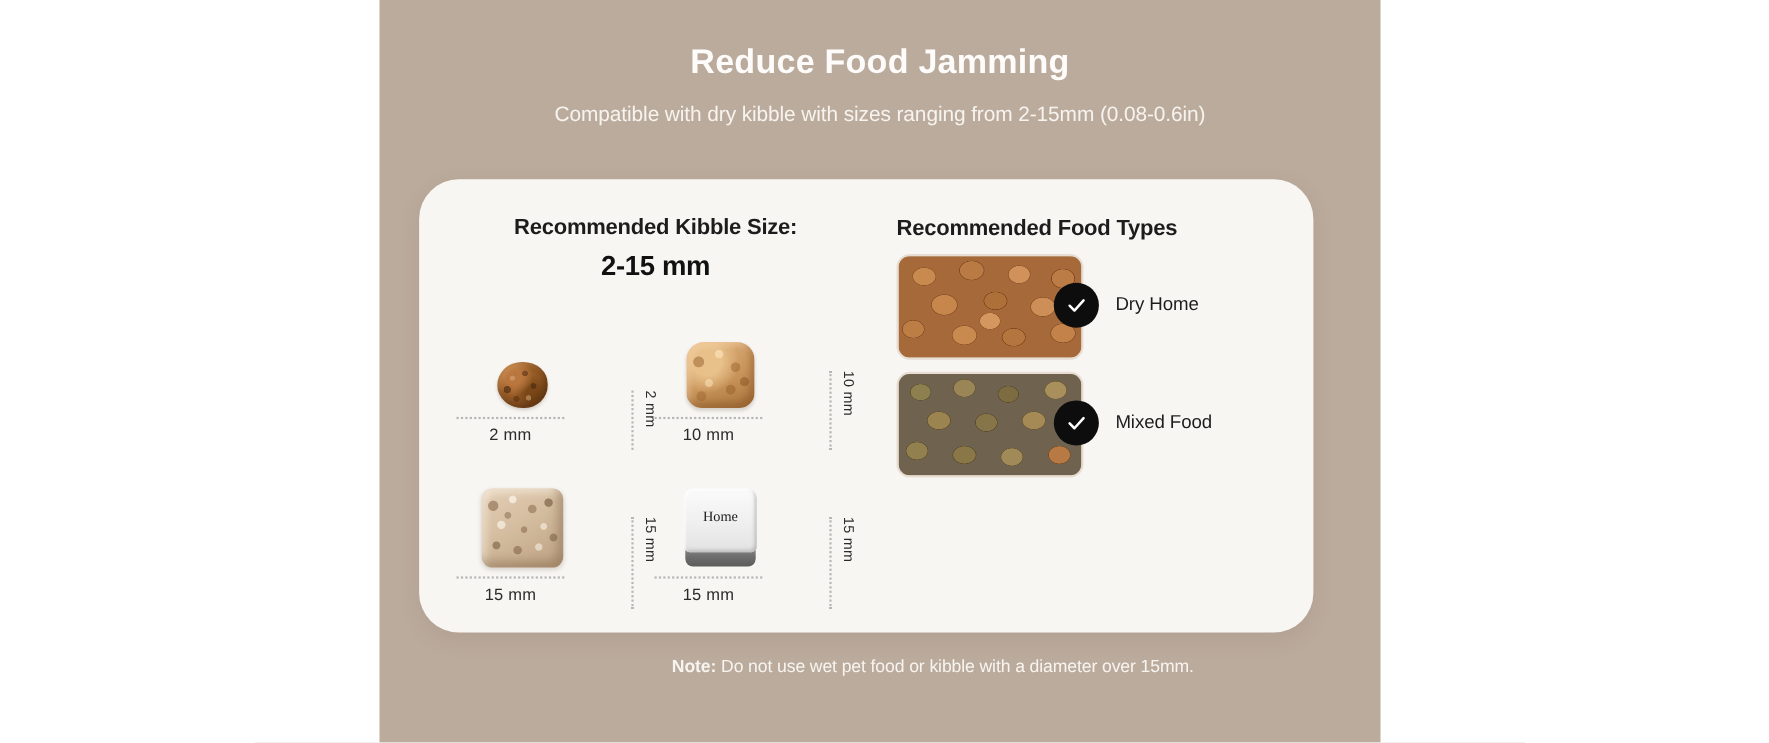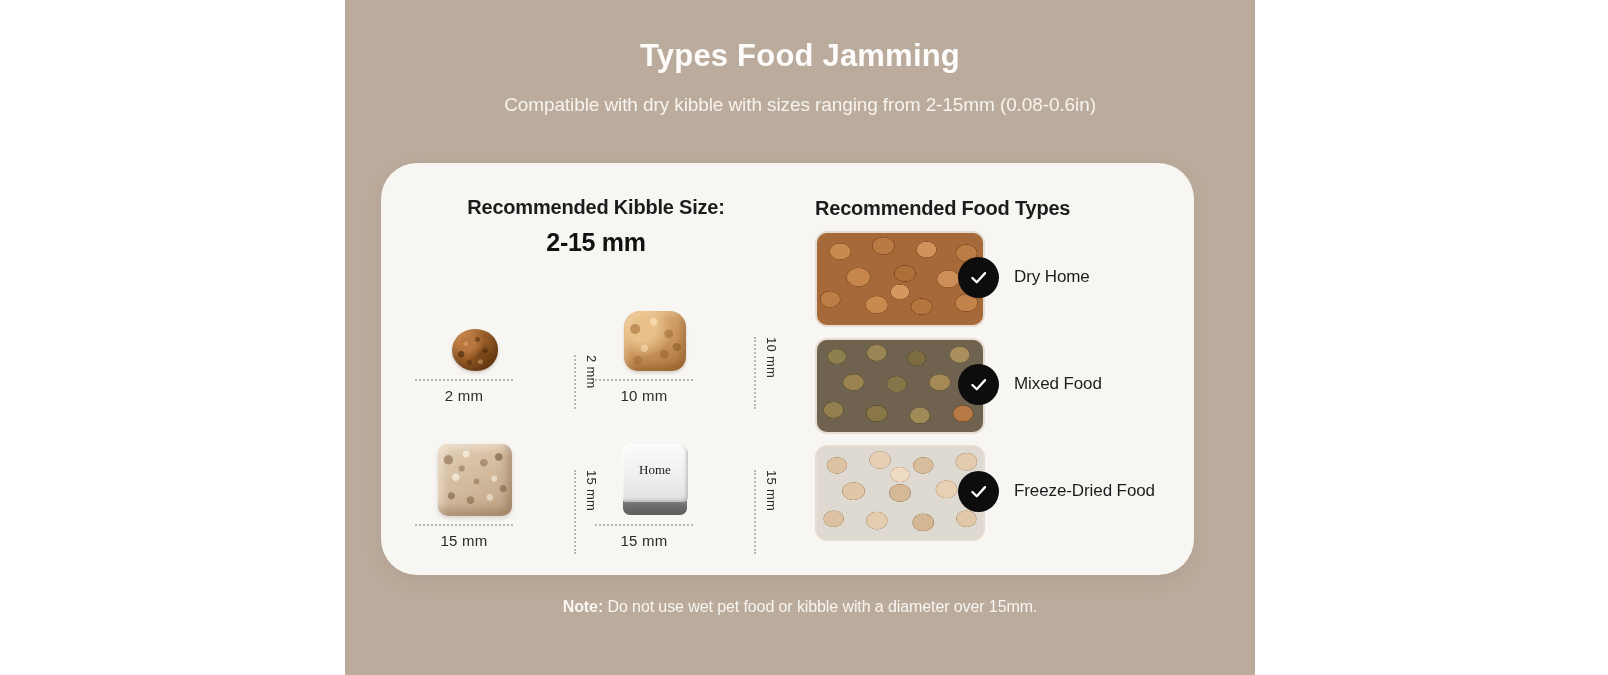--- a/index.html
+++ b/index.html
@@ -395,30 +395,31 @@
   
   .note {
     position: absolute;
     left: 0;
     top: 598px;
     width: 910px;
     text-align: center;
     color: #f8f5f1;
     font-size: 16px;
     letter-spacing: -0.1px;
+    padding-left: 48px;
   }
   .note b { font-weight: bold; }
 </style>
 </head>
 <body>
 
 <div class="page">
   <div class="banner">
 
-    <div class="hero-title">Types Food Jamming</div>
+    <div class="hero-title">Reduce Food Jamming</div>
     <div class="hero-sub">Compatible with dry kibble with sizes ranging from 2-15mm (0.08-0.6in)</div>
 
     <div class="card">
 
       <div class="col-left">
         <div class="col-title left-title">Recommended Kibble Size:</div>
         <div class="left-size">2-15 mm</div>
 
         <div class="samples">
 
@@ -491,31 +492,20 @@
               <div class="grain mixed-field"></div>
             </div>
             <div class="check-badge">
               <svg width="21" height="21" viewBox="0 0 24 24" aria-hidden="true">
                 <path d="M5 12.5 L10 17.5 L19.5 7" fill="none" stroke="#ffffff" stroke-width="2.6" stroke-linecap="round" stroke-linejoin="round"></path>
               </svg>
             </div>
             <div class="food-label">Mixed Food</div>
           </div>
 
-          <div class="food-row">
-            <div class="food-thumb">
-              <div class="grain freeze-field"></div>
-            </div>
-            <div class="check-badge">
-              <svg width="21" height="21" viewBox="0 0 24 24" aria-hidden="true">
-                <path d="M5 12.5 L10 17.5 L19.5 7" fill="none" stroke="#ffffff" stroke-width="2.6" stroke-linecap="round" stroke-linejoin="round"></path>
-              </svg>
-            </div>
-            <div class="food-label">Freeze-Dried Food</div>
-          </div>
 
         </div>
       </div>
 
     </div>
 
     <div class="note">
       <b>Note:</b>
       <span>Do not use wet pet food or kibble with a diameter over 15mm.</span>
     </div>

